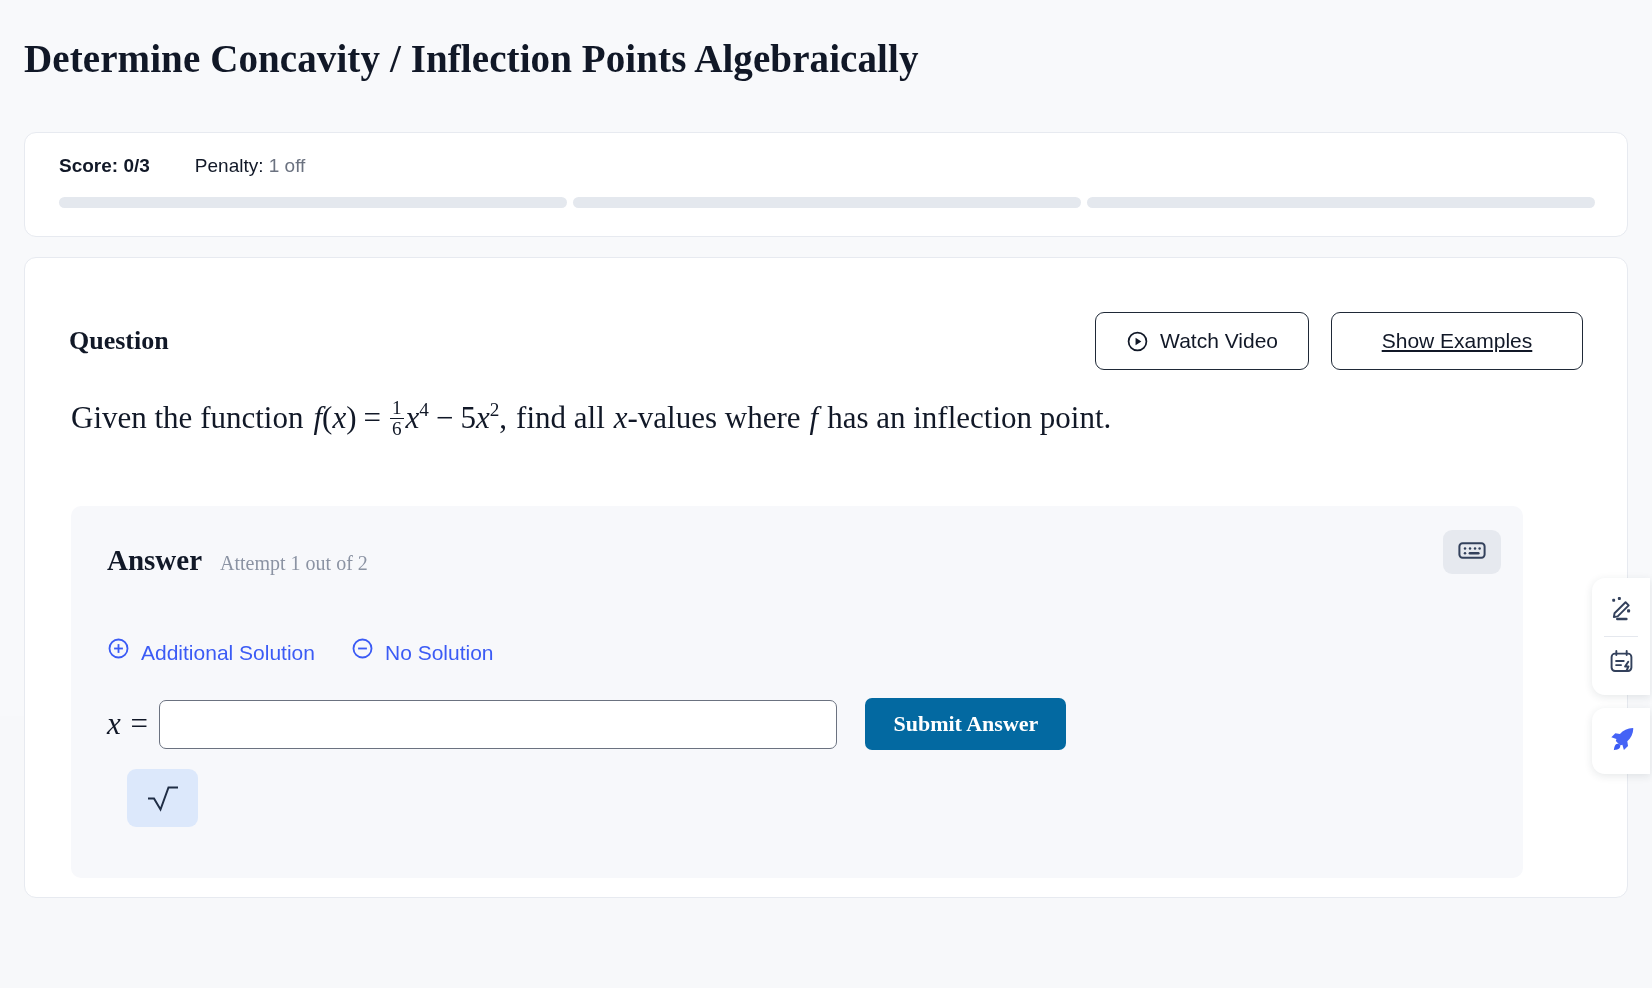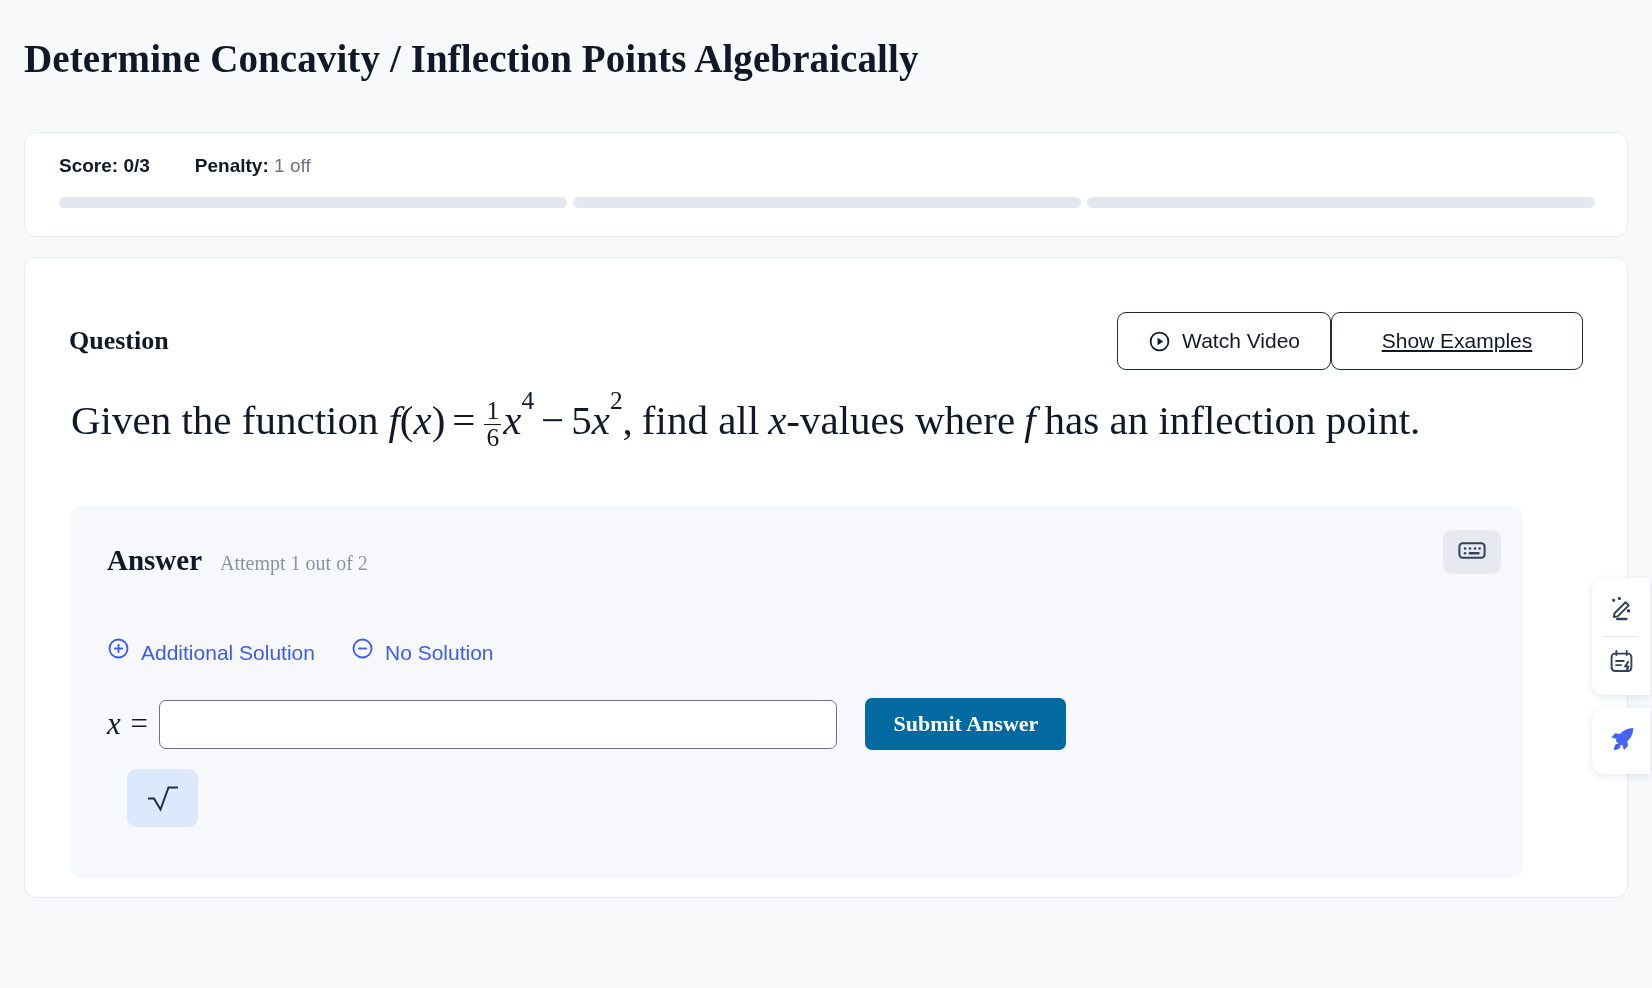--- a/index.html
+++ b/index.html
@@ -41,37 +41,38 @@
     border: 1px solid #e7eaf0;
     border-radius: 12px;
     box-sizing: border-box;
   }
   .score-line {
     position: absolute;
     left: 34px;
     top: 22px;
     display: flex;
     align-items: flex-end;
-    gap: 45px;
+    gap: 11px;
     white-space: nowrap;
   }
   .score-text {
     font-family: "Liberation Sans", sans-serif;
     font-size: 19px;
     font-weight: bold;
     color: #111827;
   }
   .penalty-group {
     font-size: 19px;
     white-space: nowrap;
   }
   .penalty-label {
-    font-weight: bold;
+    font-weight: normal;
     color: #111827;
     font-size: 19px;
+    margin-left: 34px;
   }
   .penalty-value {
     color: #6b7280;
     font-size: 19px;
     font-weight: normal;
   }
   .progress-row {
     position: absolute;
     left: 34px;
     top: 64px;
@@ -108,20 +109,21 @@
     justify-content: space-between;
   }
   .q-title {
     font-family: "Liberation Serif", serif;
     font-weight: bold;
     font-size: 26px;
     color: #111827;
   }
   .q-buttons {
     display: flex;
+    gap: 22px;
   }
   .btn-outline {
     height: 58px;
     min-width: 180px;
     padding: 0 30px;
     background: #ffffff;
     border: 1px solid #1f2937;
     border-radius: 9px;
     display: flex;
     align-items: center;
@@ -136,24 +138,25 @@
   }
   .btn-outline.wide { min-width: 252px; text-decoration: underline; }
   .play-icon { display: block; width: 23px; height: 23px; }
   
   .q-text {
     position: absolute;
     left: 46px;
     top: 140px;
     right: 40px;
     font-family: "Liberation Serif", serif;
-    font-size: 41px;
+    font-size: 31px;
     color: #111827;
     line-height: 1.1;
     display: flex;
+    align-items: center;
     flex-wrap: nowrap;
     white-space: nowrap;
   }
   .mi { font-style: italic; font-family: "Liberation Serif", serif; }
   .mo { margin: 0 7px; }
   .sup {
     font-size: 0.62em;
     vertical-align: super;
     position: relative;
     top: -0.42em;

